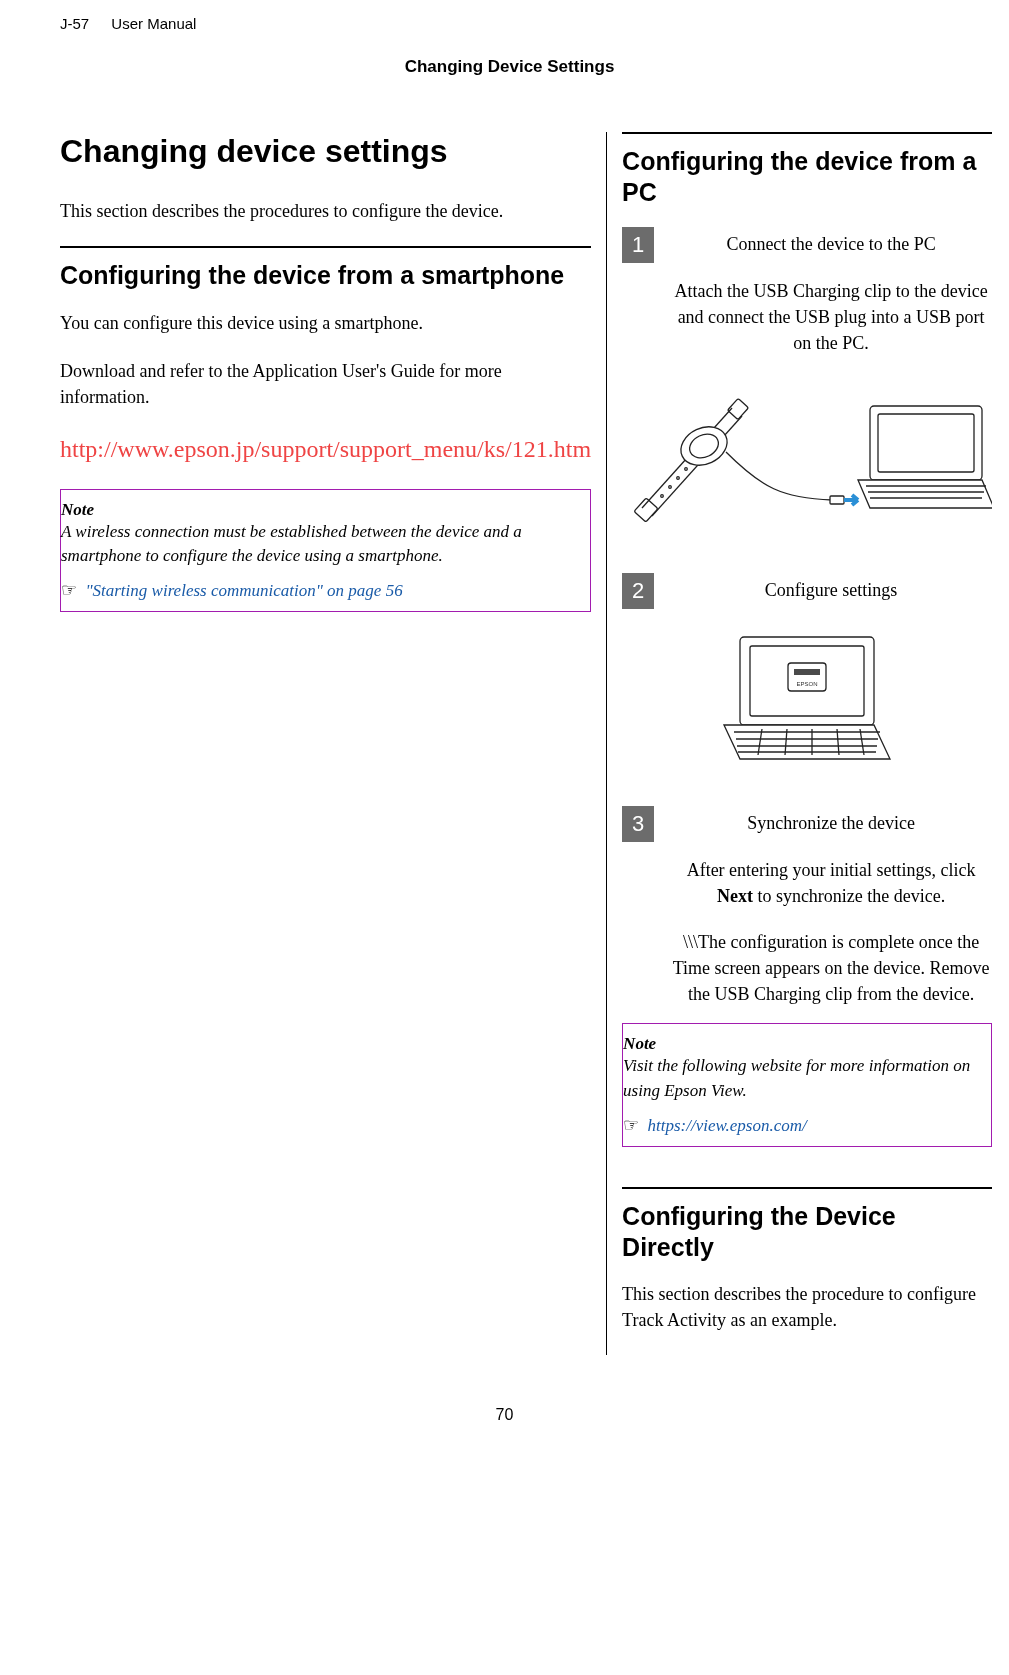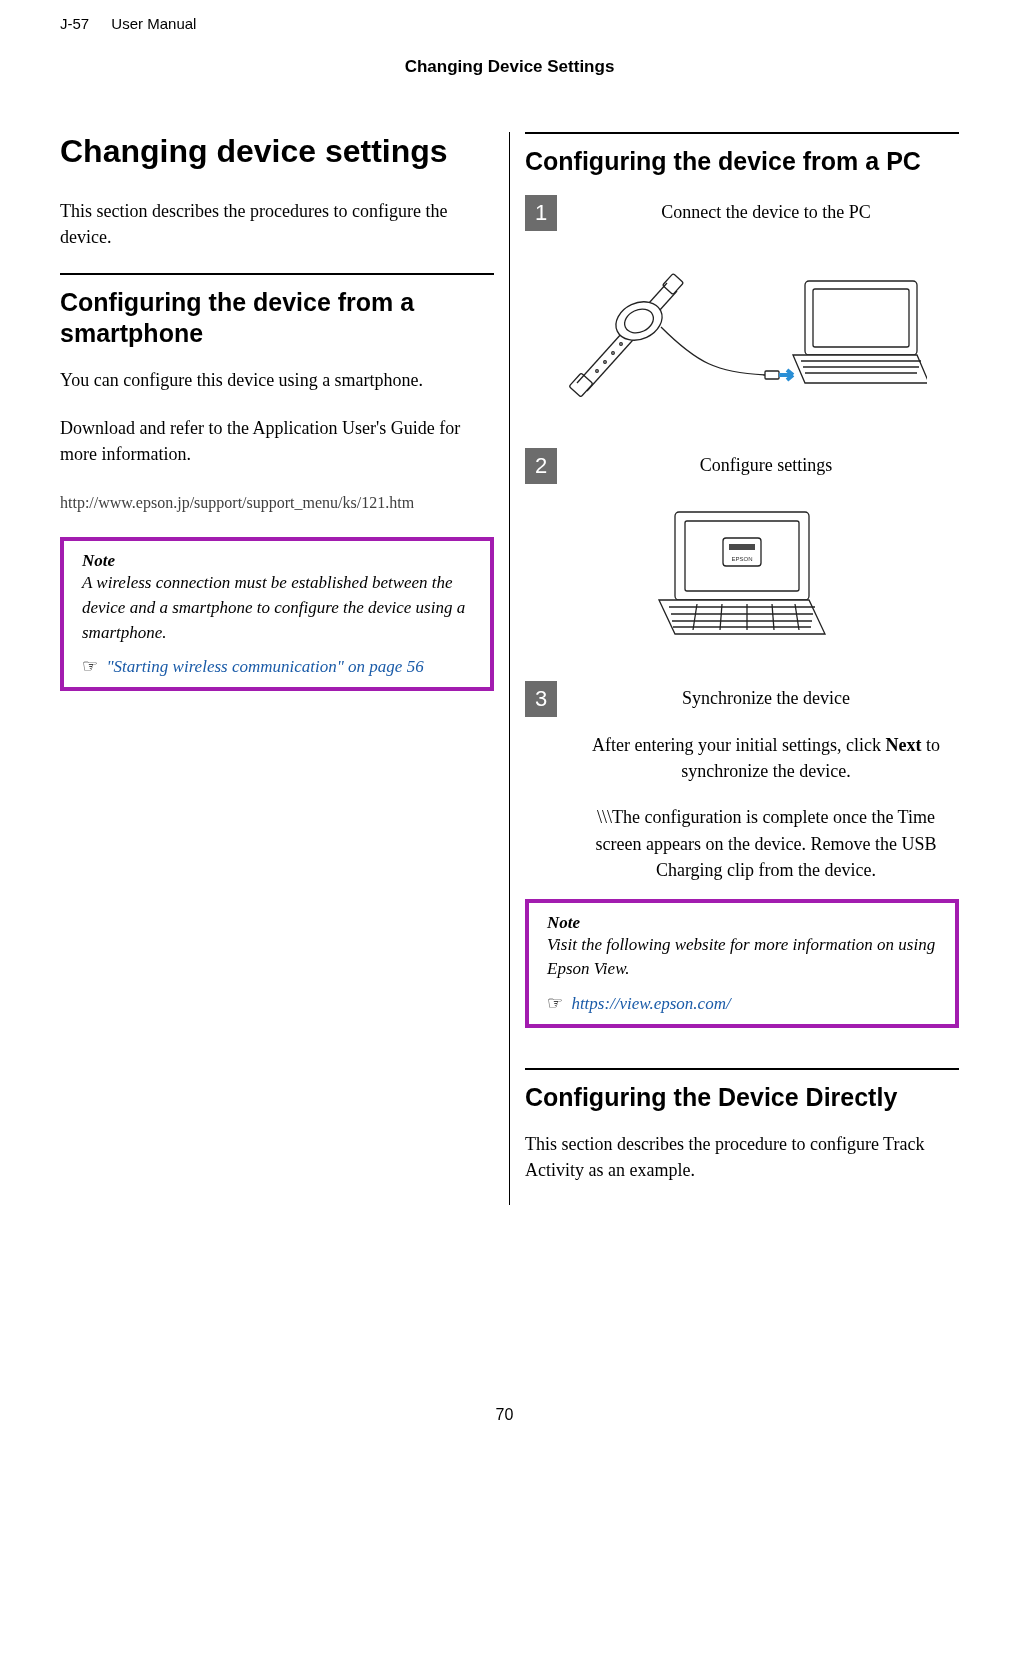--- a/index.html
+++ b/index.html
@@ -65,28 +65,28 @@
       padding-top: 12px;
       margin-top: 0;
       margin-bottom: 18px;
     }
     .body-text {
       font-size: 18px;
       line-height: 1.45;
       margin-bottom: 22px;
     }
     .link {
-      color: #404040;
+      color: #ef4444;
       text-decoration: none;
-      font-size: 16px;
+      font-size: 24px;
       line-height: 1.45;
     }
     .note-box {
-      border: 4px solid #a21caf;
-      padding: 10px 18px;
+      border: 1px solid #a21caf;
+      padding: 10px 0;
       margin-top: 16px;
     }
     .note-label {
       font-style: italic;
       font-weight: bold;
       font-size: 17px;
       display: block;
     }
     .note-text {
       font-style: italic;
@@ -192,20 +192,21 @@
       </div>
     </div>
 
     <div class="column right">
       <div class="h2">Configuring the device from a PC</div>
 
       <div class="step">
         <div class="step-num">1</div>
         <div class="step-body">
           <div class="step-title">Connect the device to the PC</div>
+          <div class="step-desc">Attach the USB Charging clip to the device and connect the USB plug into a USB port on the PC.</div>
         </div>
       </div>
 
       <svg class="illustration" width="370" height="160" viewBox="0 0 370 160">
         <g stroke="#222" stroke-width="1.3" fill="none">
 
           <path d="M20 130 L110 30"></path>
           <path d="M30 138 L120 38"></path>
 
           <circle cx="40" cy="118" r="1.3"></circle>

